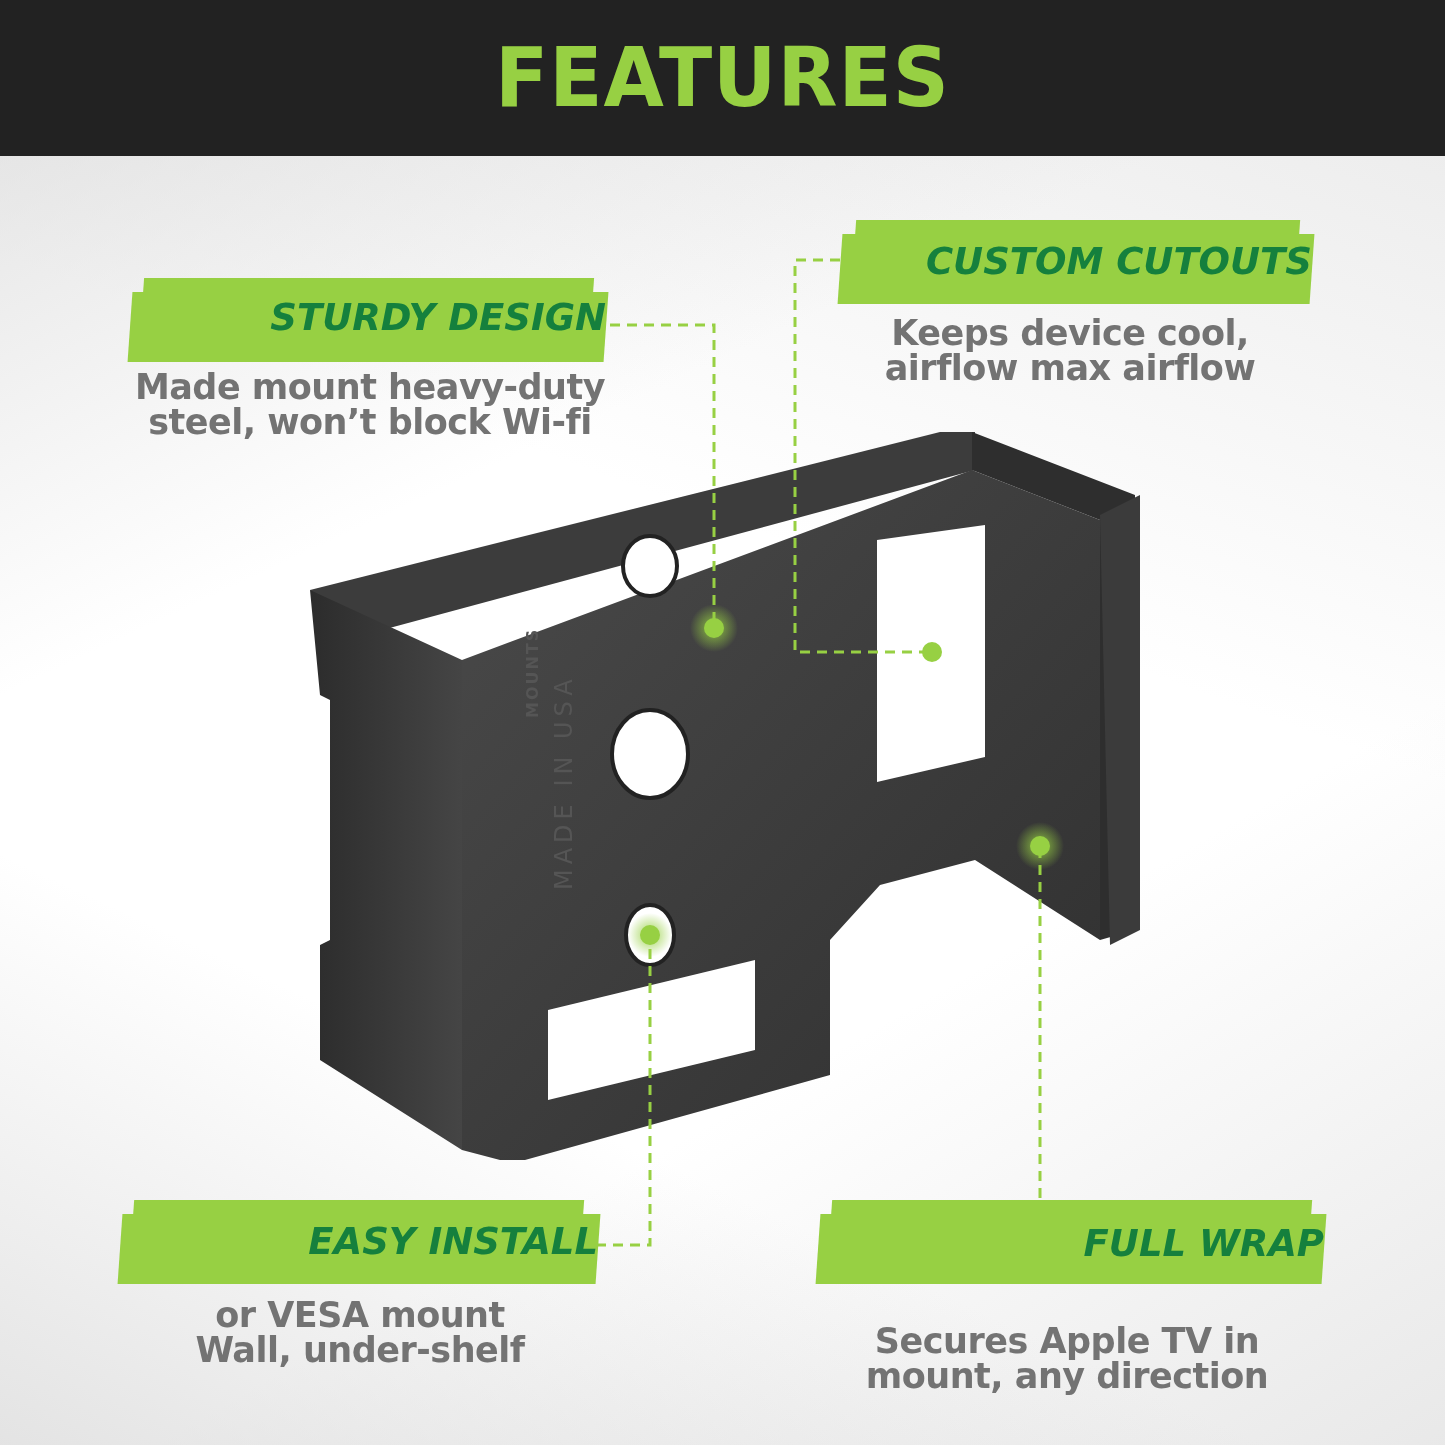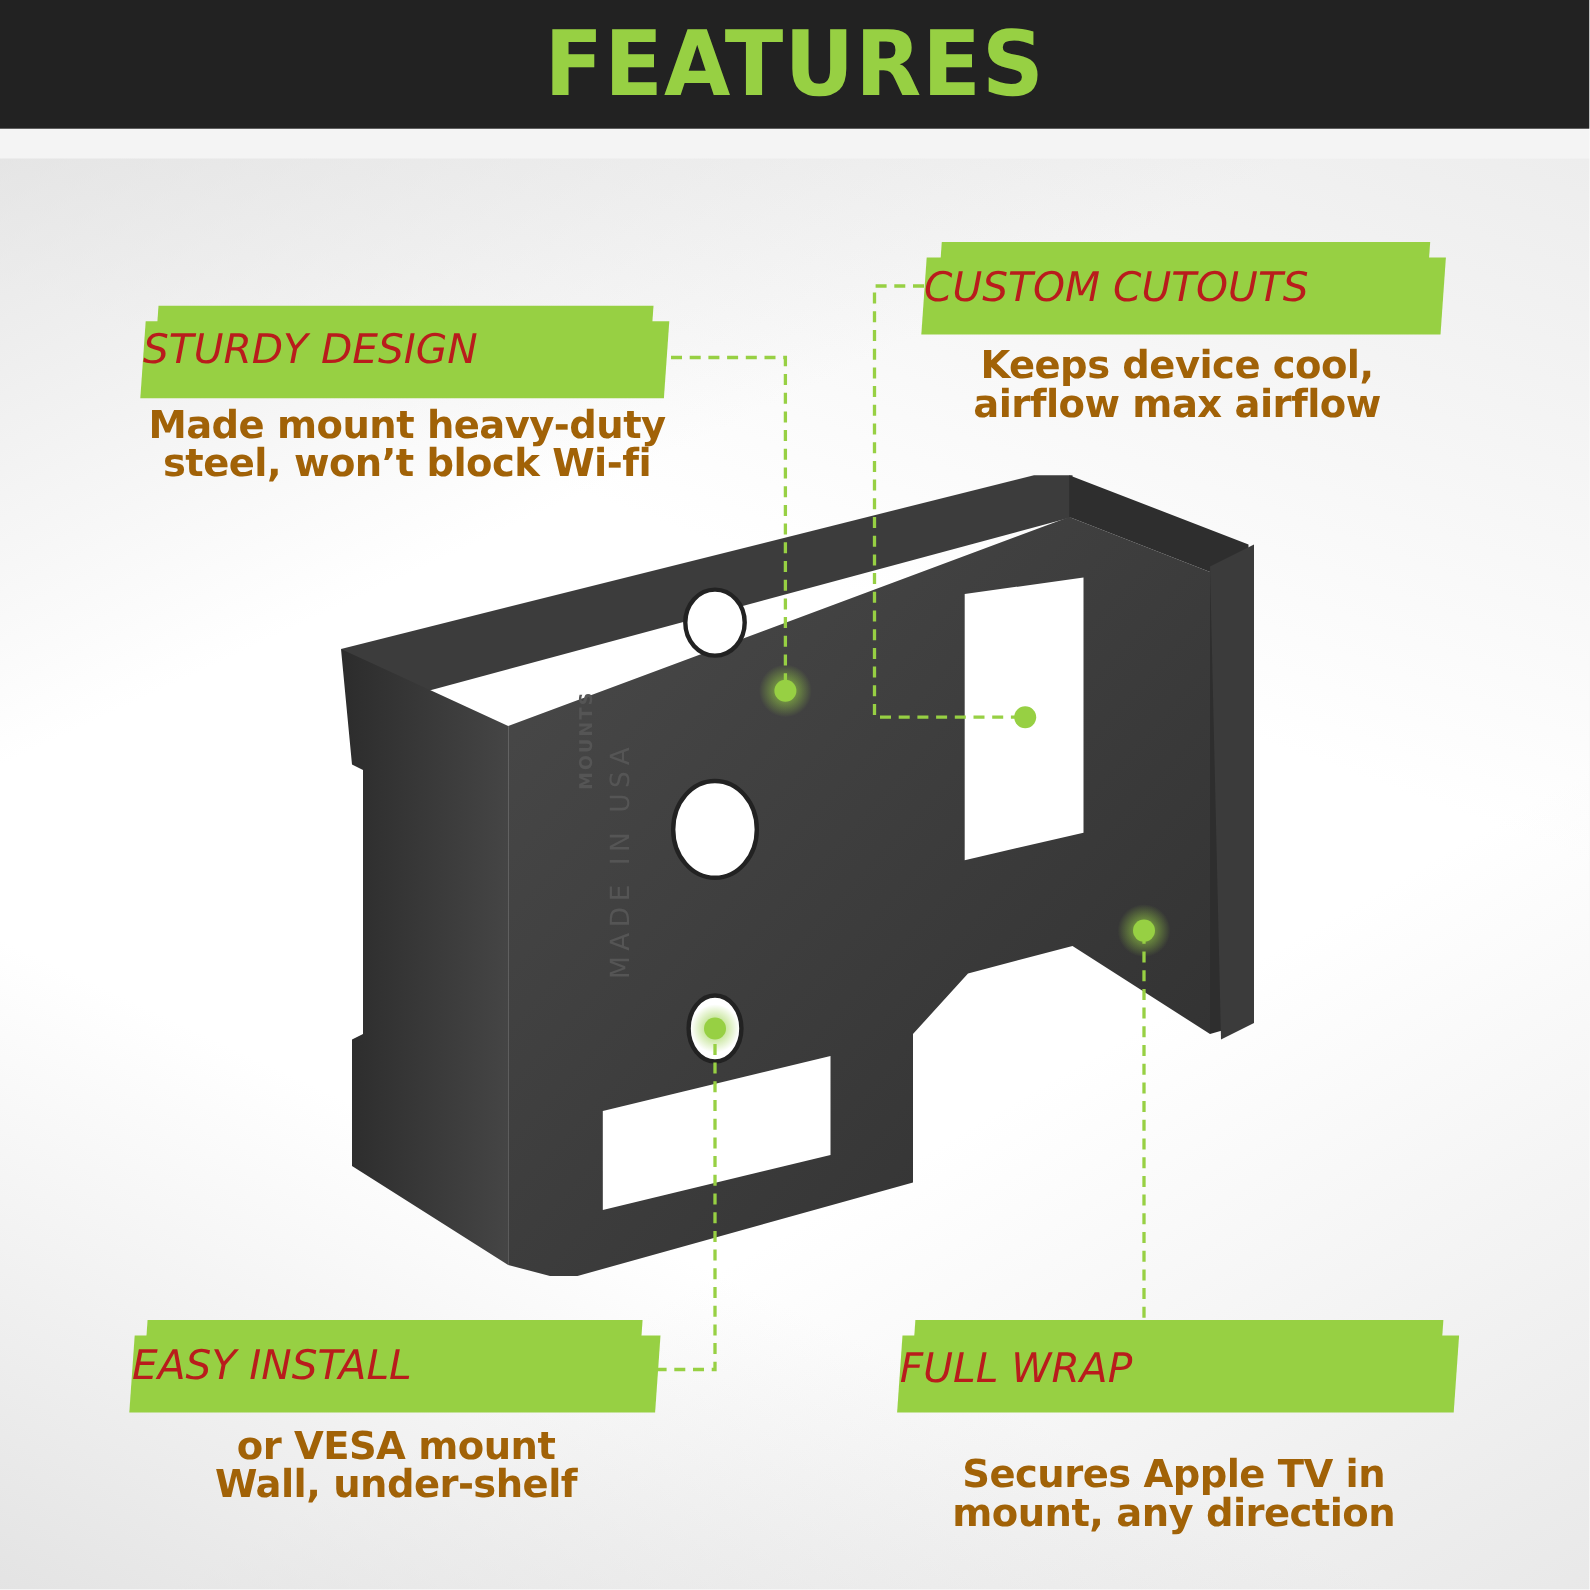--- a/index.html
+++ b/index.html
@@ -5,30 +5,30 @@
   html, body { margin:0; padding:0; }
   body { width:1445px; height:1445px; position:relative; overflow:hidden;
          font-family:"Liberation Sans", sans-serif; background:#f4f4f4; }
   .bg { position:absolute; left:0; top:144px; width:1445px; height:1301px;
         background:
           linear-gradient(155deg, rgba(210,210,210,0.55) 0%, rgba(255,255,255,0) 28%),
           linear-gradient(25deg, rgba(200,200,200,0.5) 0%, rgba(255,255,255,0) 30%),
           linear-gradient(200deg, rgba(215,215,215,0.45) 0%, rgba(255,255,255,0) 35%),
           linear-gradient(330deg, rgba(210,210,210,0.5) 0%, rgba(255,255,255,0) 35%),
           #ffffff; }
-  .header { position:absolute; left:0; top:0; width:1445px; height:117px; background:#222222;
+  .header { position:absolute; left:0; top:0; width:1445px; height:156px; background:#222222;
             display:flex; align-items:center; justify-content:center; }
   .header-title { color:#97d043; font-family:"DejaVu Sans", sans-serif; font-weight:bold;
                   font-size:78px; letter-spacing:1px; transform:scaleY(1.05); }
   .tag { position:absolute; }
   .tag .b1, .tag .b2 { position:absolute; background:#97d043; }
-  .tag .label { position:absolute; left:0; right:0; text-align:left; color:#b91c1c;
-                font-family:"DejaVu Sans", sans-serif; font-weight:normal; font-style:italic;
+  .tag .label { position:absolute; left:0; right:0; text-align:right; color:#15803d;
+                font-family:"DejaVu Sans", sans-serif; font-weight:bold; font-style:italic;
                 font-size:37px; }
-  .desc { position:absolute; text-align:center; color:#a16207; font-family:"DejaVu Sans", sans-serif;
+  .desc { position:absolute; text-align:center; color:#737373; font-family:"DejaVu Sans", sans-serif;
           font-weight:bold; font-size:35px; line-height:35px; letter-spacing:-0.5px; }
   svg.overlay { position:absolute; left:0; top:0; }
 </style>
 </head>
 <body>
 
 <div class="bg"></div>
 
 <div class="header">
   <div class="header-title">FEATURES</div>

